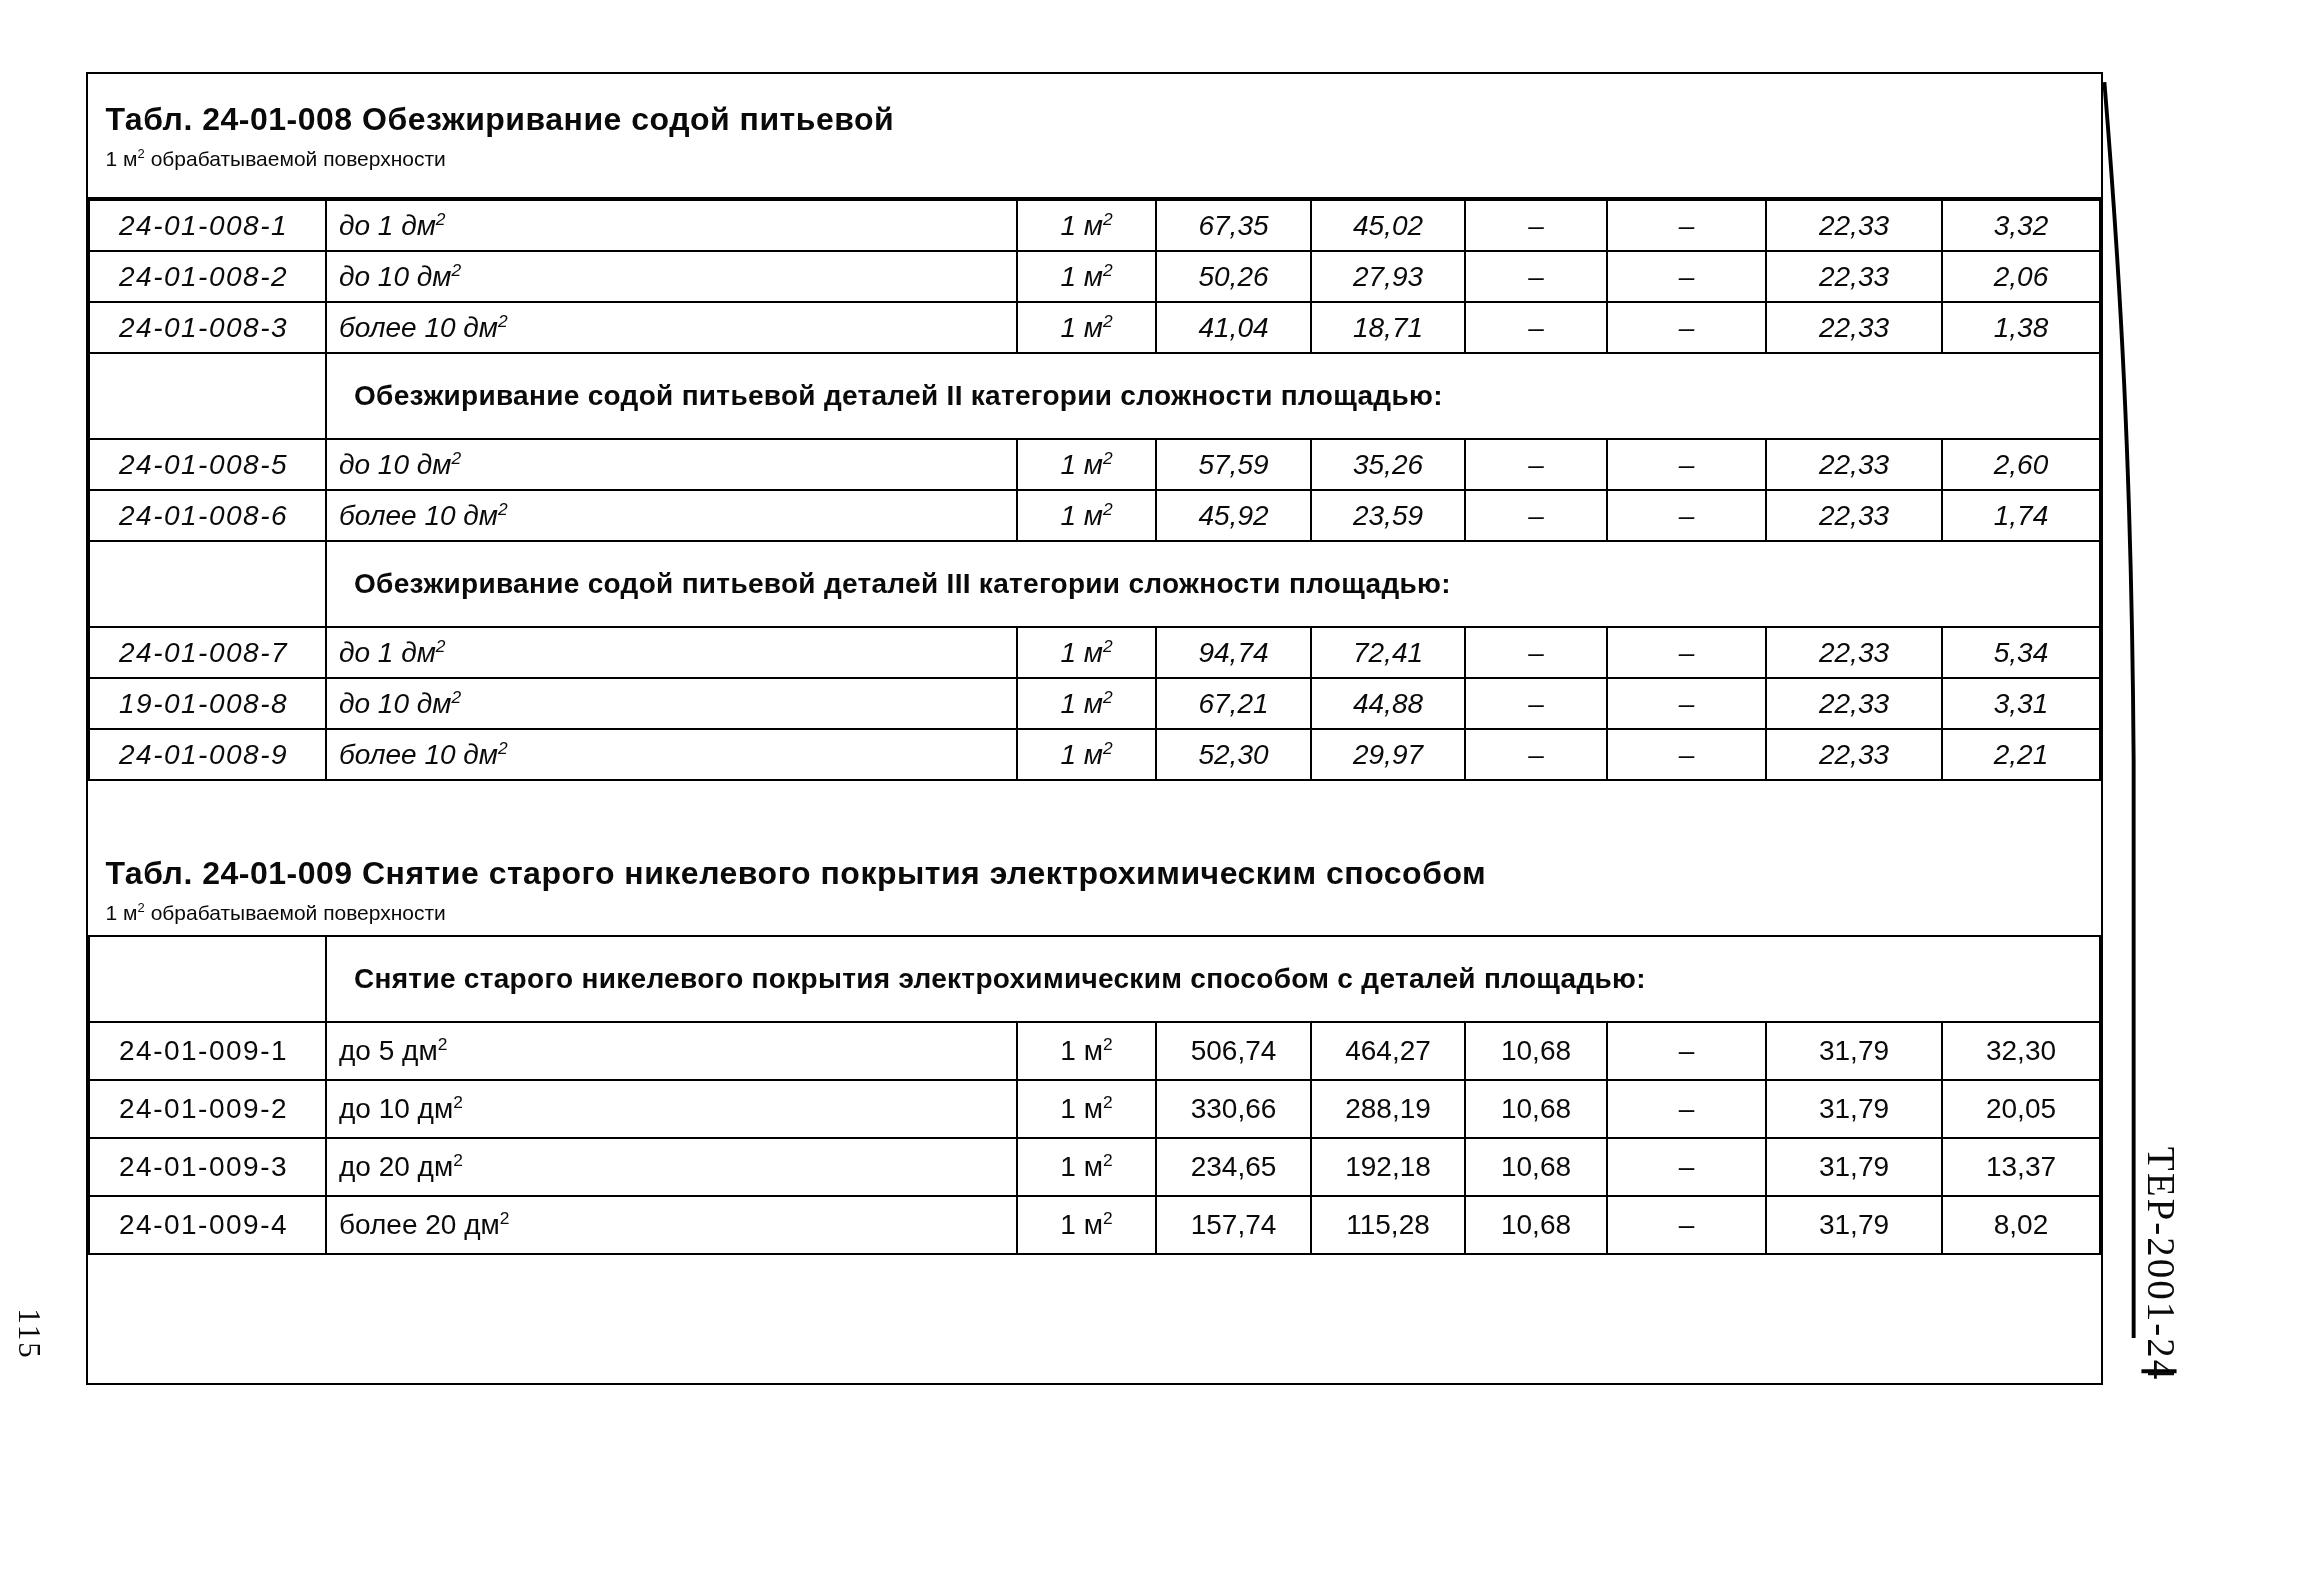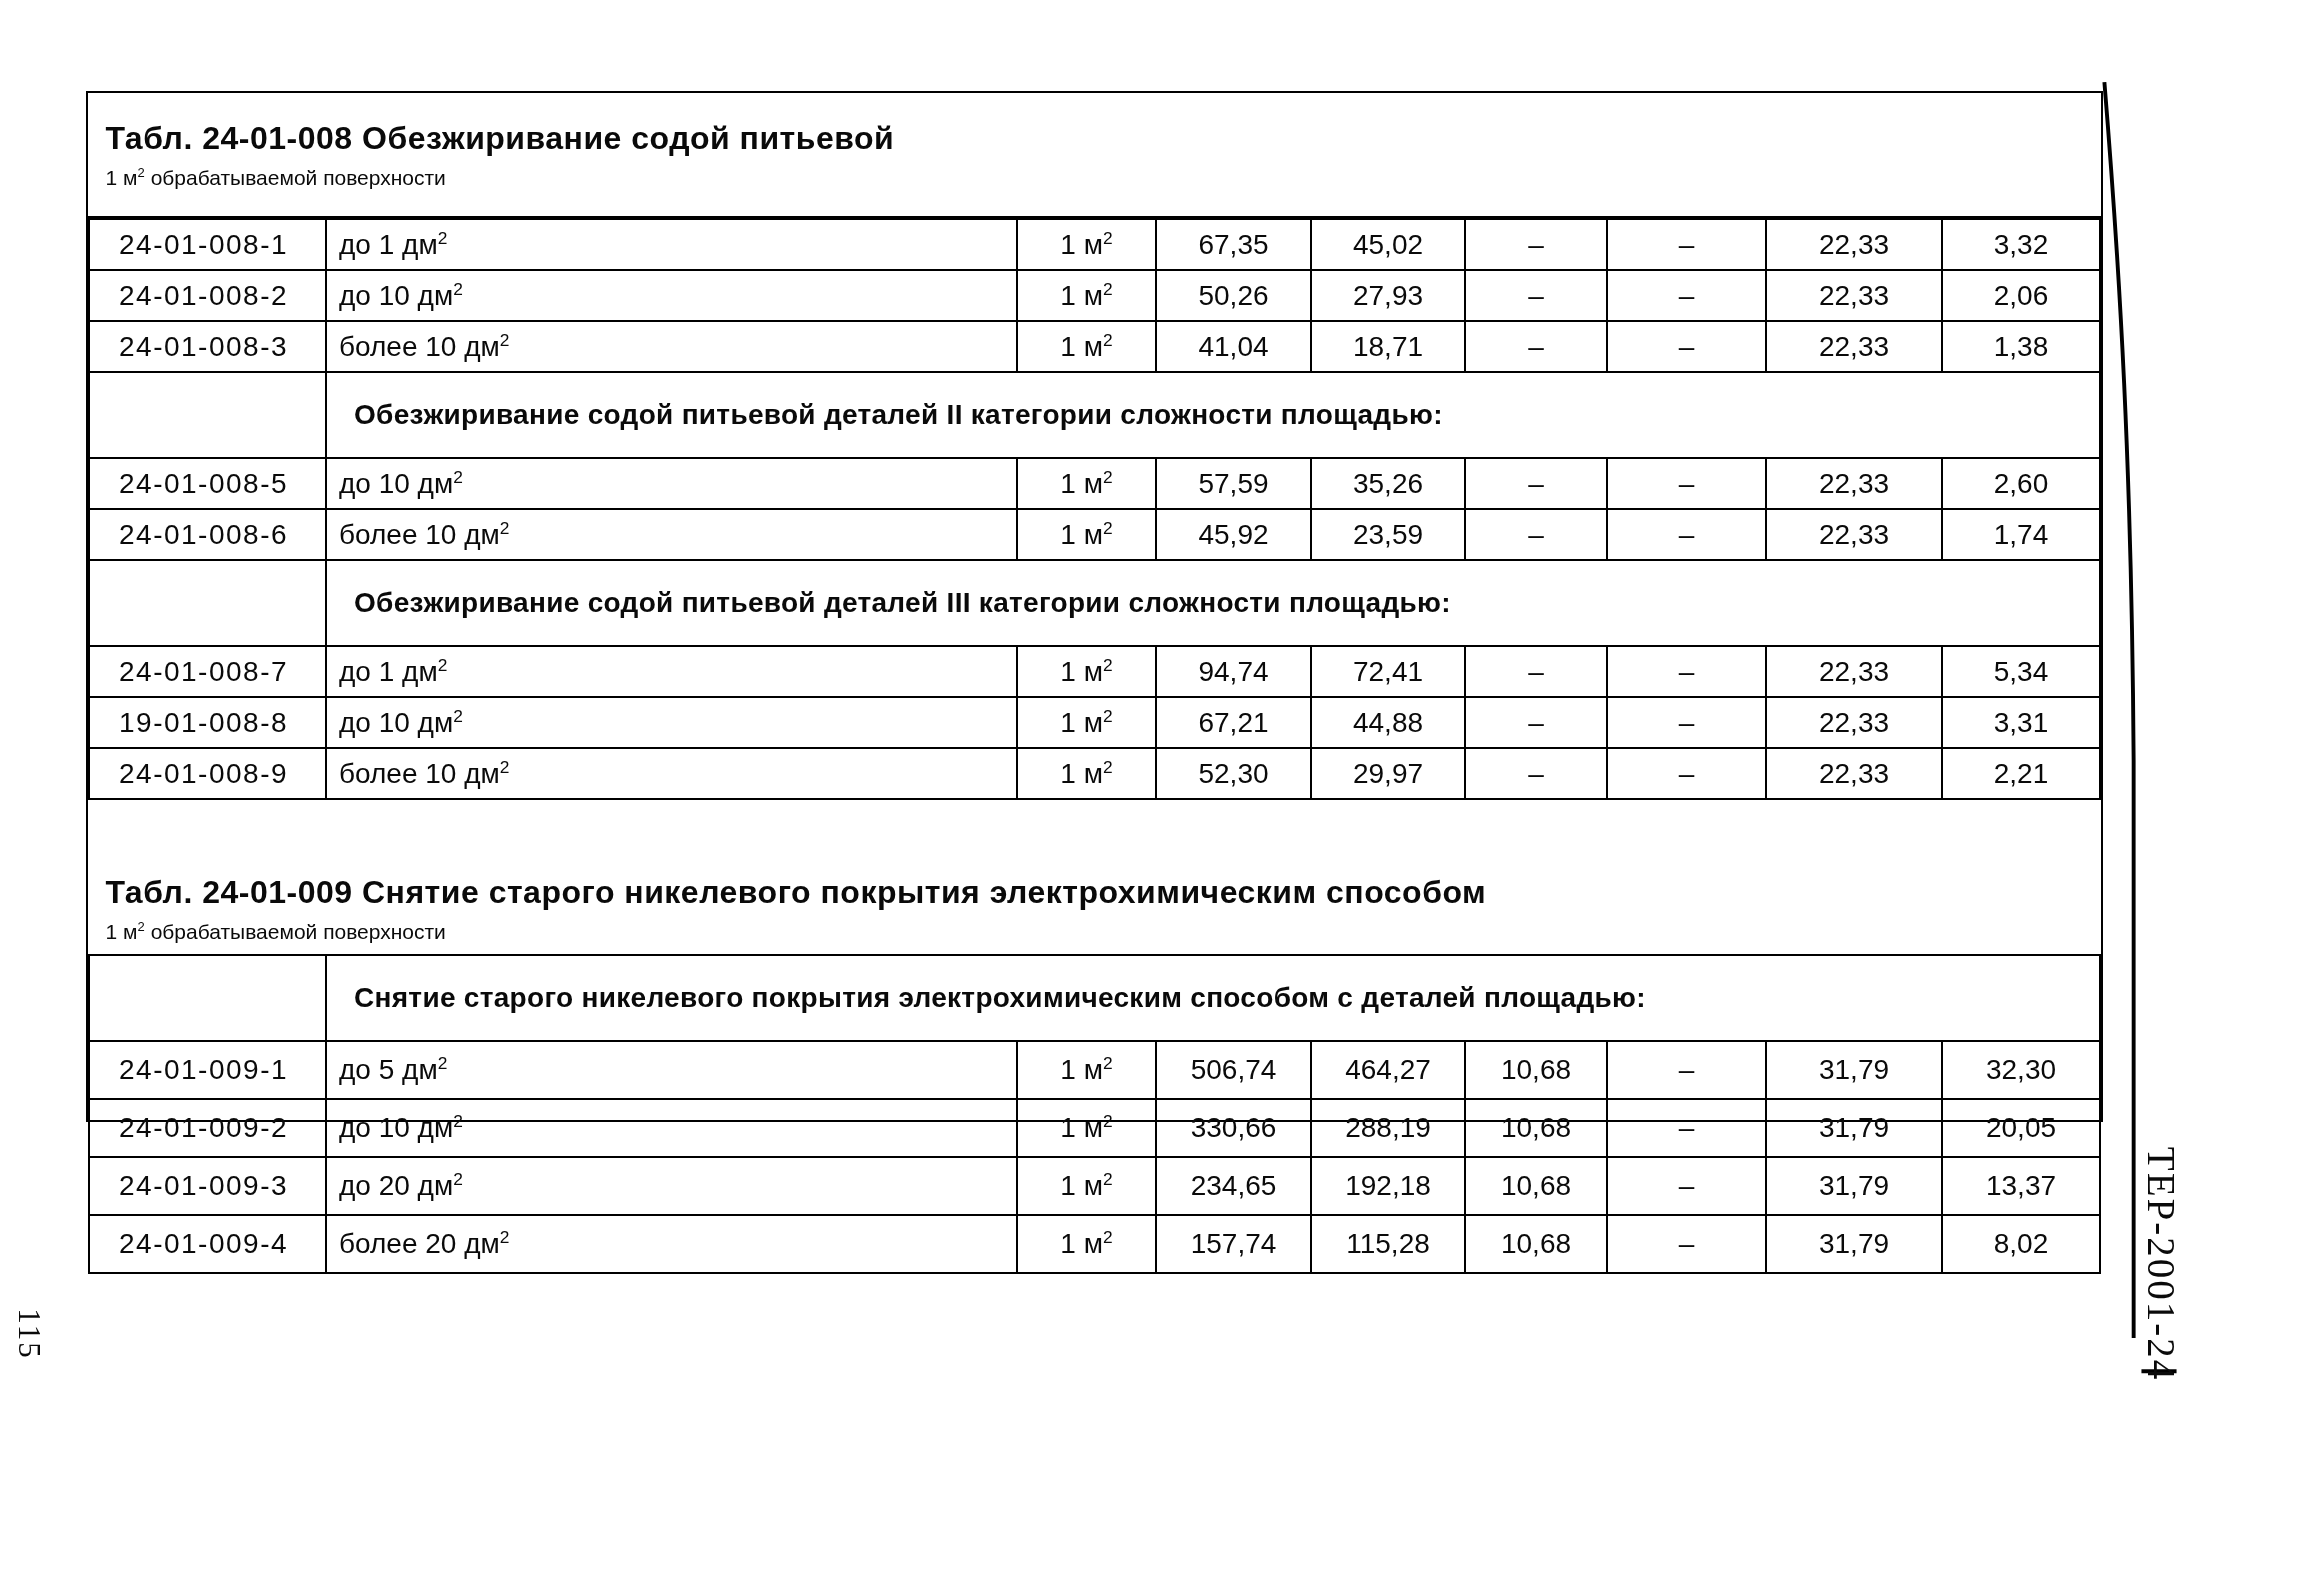--- a/index.html
+++ b/index.html
@@ -1,34 +1,34 @@
 <!DOCTYPE html>
 <html><head>
 <meta charset="utf-8">
 <style>
   html,body{margin:0;padding:0;background:#fff;}
   body{width:2316px;height:1580px;position:relative;overflow:hidden;
        font-family:"Liberation Sans", sans-serif;color:#0a0a0a;}
   .sheet{position:absolute;inset:0;background:#fff;}
 
   
-  .frame{position:absolute;left:86px;top:91px;width:2017px;height:1031px;
+  .frame{position:absolute;left:86px;top:72px;width:2017px;height:1313px;
          border:2.9px solid #000;box-sizing:border-box;background:#fff;}
 
   .tblock{box-sizing:border-box;padding-left:17.6px;}
   .tb1{height:125px;border-bottom:2.9px solid #000;padding-top:27px;}
   .tb2{height:154px;padding-top:74px;}
   .ttl{font-size:32px;font-weight:bold;letter-spacing:0.5px;}
   .sub{font-size:21px;margin-top:8.8px;}
 
   table.grid{width:100%;border-collapse:collapse;table-layout:fixed;}
   table.grid td{border:2px solid #000;border-top-width:2.9px;border-bottom-width:2.9px;
                 font-size:28px;box-sizing:border-box;overflow:hidden;}
   tr.sec{height:86px;}
-  table.t8 tr.data{height:51px;}
+  table.t8 tr.data{height:51px;font-style:italic;}
   table.t9 tr.data{height:58px;}
   td.code{padding-left:29px;letter-spacing:1.5px;}
   td.desc{padding-left:12px;}
   td.unit,td.num{text-align:center;}
   td.sechead{padding-left:27px;font-weight:bold;letter-spacing:0.3px;}
   sup.s2{font-size:62%;line-height:0;}
 
   
   .margin-code{position:absolute;left:2161px;top:1264px;
                transform:translate(-50%,-50%) rotate(90deg);

